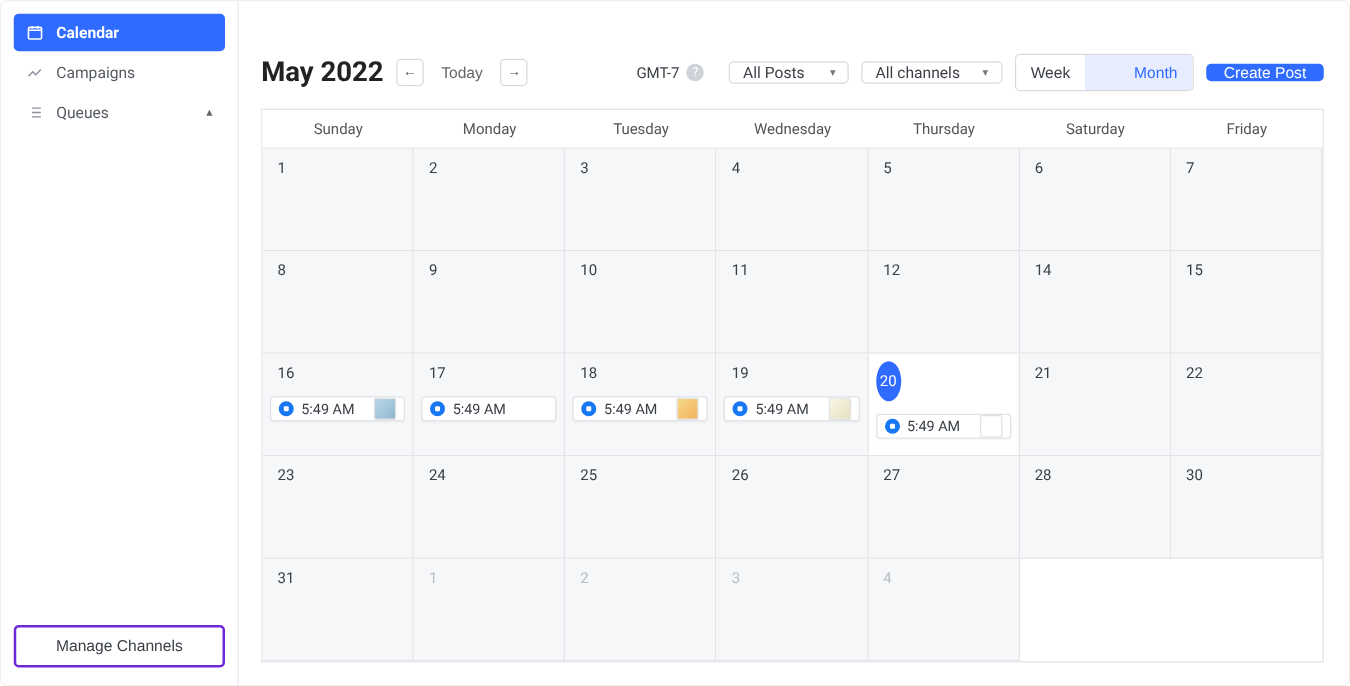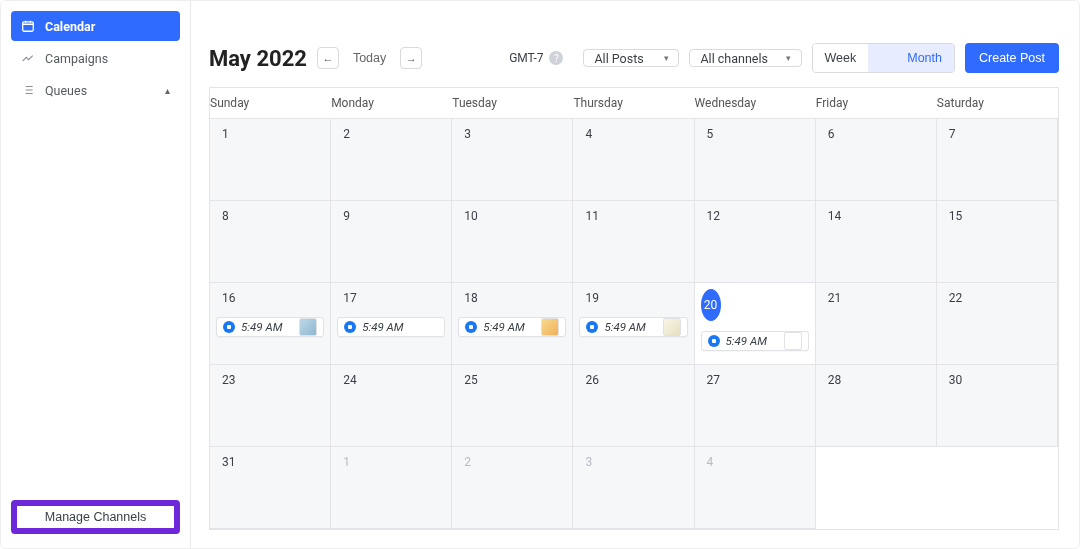--- a/index.html
+++ b/index.html
@@ -22,21 +22,21 @@
     cursor: pointer;
   }
   .nav-item.active { background: #2f6bff; color: #fff; font-weight: bold; }
   .nav-item .icon { width: 14px; height: 14px; display: inline-flex; align-items: center; justify-content: center; }
   .nav-item .chev { margin-left: auto; font-size: 10px; color: #666; }
 
   .sidebar-foot { margin-top: auto; padding: 0 0 4px 0; }
   .manage-btn {
     display: flex; align-items: center; justify-content: center;
     height: 34px; width: 100%;
-    border: 6px solid #6d28d9; border-radius: 4px; background: #fff;
+    border: 2px solid #6d28d9; border-radius: 4px; background: #fff;
     font-size: 12.5px; color: #3a3f47; cursor: pointer;
   }
 
   
   .main { flex: 1; display: flex; flex-direction: column; padding: 14px 20px 18px 18px; margin-top: 28px; }
   .topbar { display: flex; align-items: center; gap: 10px; }
   .title { font-size: 22px; font-weight: 700; color: #222; }
   .nav-arrow {
     width: 22px; height: 22px; border: 1px solid #d9d9de; border-radius: 4px;
     background: #fff; display: inline-flex; align-items: center; justify-content: center;
@@ -56,31 +56,31 @@
   .dropdown .caret { font-size: 9px; color: #777; }
 
   .seg {
     display: inline-flex; border: 1px solid #d9d9de; border-radius: 4px; overflow: hidden;
     height: 30px;
   }
   .seg button { border: none; background: #fff; padding: 0 12px; font-size: 12.5px; color: #3a3f47; cursor: pointer; }
   .seg button.active { background: #e7edff; color: #2f6bff; padding-left: 39px; }
 
   .create-btn {
-    height: 30px; padding: 0 14px; border: none; border-radius: 4px;
+    height: 14px; padding: 0 14px; border: none; border-radius: 4px;
     background: #2f6bff; color: #fff; font-size: 12.5px; font-weight: 500; cursor: pointer;
   }
 
   
   .calendar { border: 1px solid #e3e3e8; margin-top: 14px; display: flex; flex-direction: column; flex: 1; min-height: 0; }
   .cal-head {
     display: grid; grid-template-columns: repeat(7, 1fr);
     border-bottom: 1px solid #e3e3e8; background: #fff;
   }
-  .cal-head div { text-align: left; font-size: 12px; color: #555; padding: 8px 0; }
+  .cal-head div { text-align: center; font-size: 12px; color: #555; padding: 8px 0; }
   .cal-body {
     display: grid; grid-template-columns: repeat(7, 1fr); grid-template-rows: repeat(5, 1fr);
     flex: 1; min-height: 0;
   }
   .cell {
     border-right: 1px solid #e3e3e8; border-bottom: 1px solid #e3e3e8;
     padding: 6px 6px; background: #f6f7f8; position: relative;
     display: flex; flex-direction: column;
   }
   .cell:last-child-row { }
@@ -91,21 +91,20 @@
     background: #2f6bff; color: #fff; border-radius: 50%;
     width: 20px; height: 32px; display: inline-flex; align-items: center; justify-content: center; padding: 0;
   }
 
   .event {
     margin-top: 10px;
     height: 20px; border: 1px solid #e0e2e6; border-radius: 3px; background: #fff;
     box-shadow: 0 1px 1px rgba(0,0,0,0.03);
     display: flex; align-items: center; gap: 6px; padding: 0 6px; cursor: pointer;
     overflow: hidden;
-    font-style: italic;
   }
   .event .dot {
     width: 12px; height: 12px; border-radius: 50%; background: #1877f2;
     display: inline-flex; align-items: center; justify-content: center;
   }
   .event .dot::after {
     content: ""; width: 4px; height: 4px; background: #fff; border-radius: 1px;
   }
   .event .time { font-size: 11.5px; color: #3a3f47; }
   .event .thumb {
@@ -198,24 +197,24 @@
     <button class="create-btn">
       <span>Create Post</span>
     </button>
   </div>
 
   <div class="calendar">
     <div class="cal-head" id="cal-head">
         <div>Sunday</div>
         <div>Monday</div>
         <div>Tuesday</div>
+        <div>Wednesday</div>
         <div>Thursday</div>
-        <div>Wednesday</div>
+        <div>Saturday</div>
         <div>Friday</div>
-        <div>Saturday</div>
       </div>
     <div class="cal-body" id="cal-body">
         <div class="cell">
           <span class="daynum">1</span>
         </div>
         <div class="cell">
           <span class="daynum">2</span>
         </div>
         <div class="cell">
           <span class="daynum">3</span>

